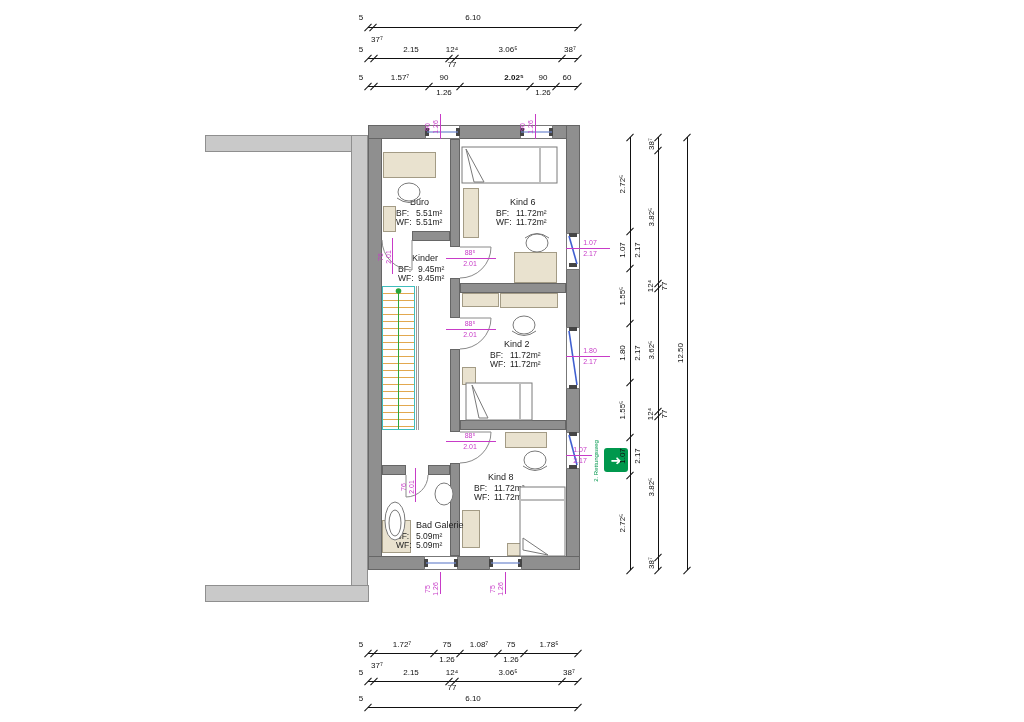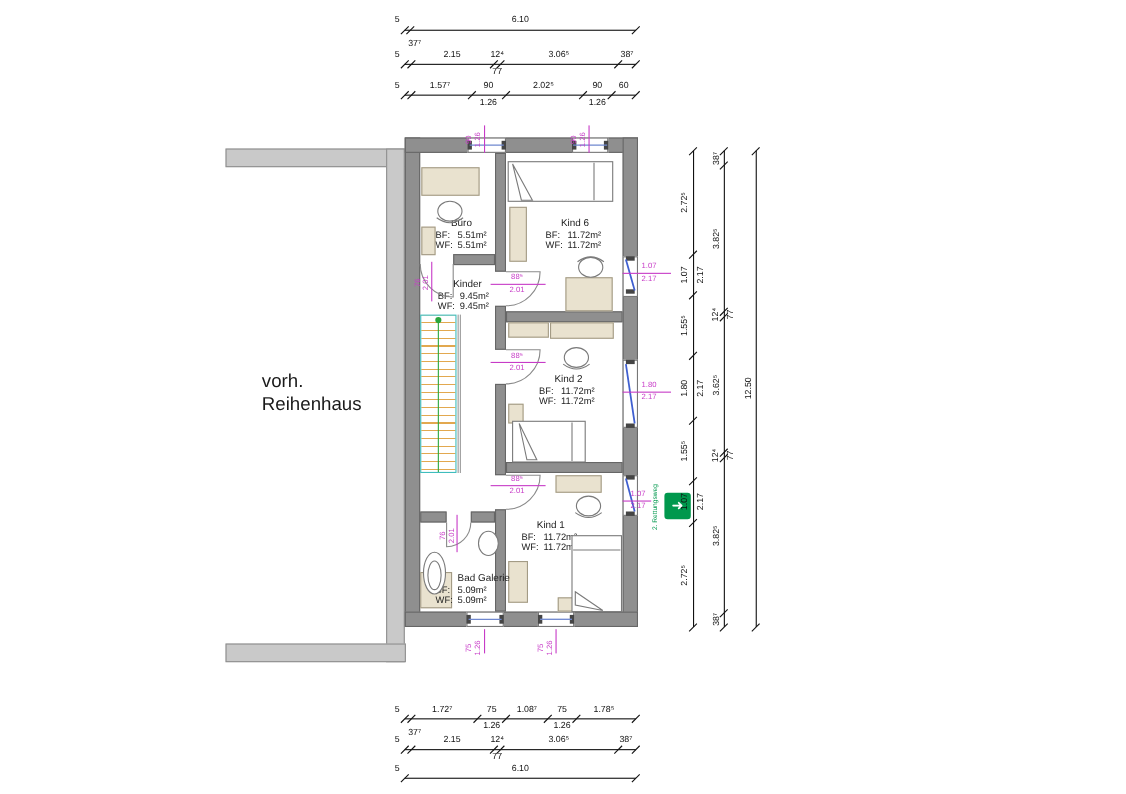--- a/index.html
+++ b/index.html
@@ -35,23 +35,20 @@
   svg{position:absolute;left:0;top:0;pointer-events:none;}
 </style>
 </head>
 <body>
 
 <div id="stage">
 
   <div class="wall-light" style="left:205px;top:135px;width:164px;height:17px;"></div>
   <div class="wall-light" style="left:351px;top:135px;width:17px;height:467px;"></div>
   <div class="wall-light" style="left:205px;top:585px;width:164px;height:17px;"></div>
-  <div class="bigname" style="left:238px;top:336px;">
-    <div style="width:110px;">vorh. Reihenhaus</div>
-  </div>
 
   <div class="wall" style="left:368px;top:125px;width:14px;height:445px;"></div>
   <div class="wall" style="left:368px;top:125px;width:212px;height:14px;"></div>
   <div class="wall" style="left:566px;top:125px;width:14px;height:445px;"></div>
   <div class="wall" style="left:368px;top:556px;width:212px;height:14px;"></div>
 
   <div class="win" style="left:425px;top:125px;width:35px;height:14px;"></div>
   <div class="win" style="left:520px;top:125px;width:33px;height:14px;"></div>
   <div class="win" style="left:566px;top:233px;width:14px;height:37px;"></div>
   <div class="win" style="left:566px;top:327px;width:14px;height:62px;"></div>
@@ -137,21 +134,21 @@
     <div class="r">
         <span>BF:</span>
         <span>11.72m²</span>
       </div>
     <div class="r">
         <span>WF:</span>
         <span>11.72m²</span>
       </div>
   </div>
   <div class="room" style="left:474px;top:473px;">
-    <div class="nm">Kind 1</div>
+    <div class="nm">Kind 8</div>
     <div class="r">
         <span>BF:</span>
         <span>11.72m²</span>
       </div>
     <div class="r">
         <span>WF:</span>
         <span>11.72m²</span>
       </div>
   </div>
   <div class="room" style="left:396px;top:521px;">
@@ -306,21 +303,21 @@
   <div class="tick" style="left:369px;top:86px;"></div>
   <div class="tick" style="left:424px;top:86px;"></div>
   <div class="tick" style="left:455px;top:86px;"></div>
   <div class="tick" style="left:525px;top:86px;"></div>
   <div class="tick" style="left:551px;top:86px;"></div>
   <div class="tick" style="left:573px;top:86px;"></div>
   <div class="dt" style="left:361px;top:73px;">5</div>
   <div class="dt" style="left:400px;top:73px;">1.57⁷</div>
   <div class="dt" style="left:444px;top:73px;">90</div>
   <div class="dt" style="left:444px;top:88px;">1.26</div>
-  <div class="dt" style="left:494px;top:73px;">2.02⁵</div>
+  <div class="dt" style="left:514px;top:73px;font-weight:bold;">2.02⁵</div>
   <div class="dt" style="left:543px;top:73px;">90</div>
   <div class="dt" style="left:543px;top:88px;">1.26</div>
   <div class="dt" style="left:567px;top:73px;">60</div>
 
   <div class="dlh" style="left:368px;top:653px;width:210px;"></div>
   <div class="tick" style="left:363px;top:653px;"></div>
   <div class="tick" style="left:369px;top:653px;"></div>
   <div class="tick" style="left:429px;top:653px;"></div>
   <div class="tick" style="left:455px;top:653px;"></div>
   <div class="tick" style="left:493px;top:653px;"></div>

